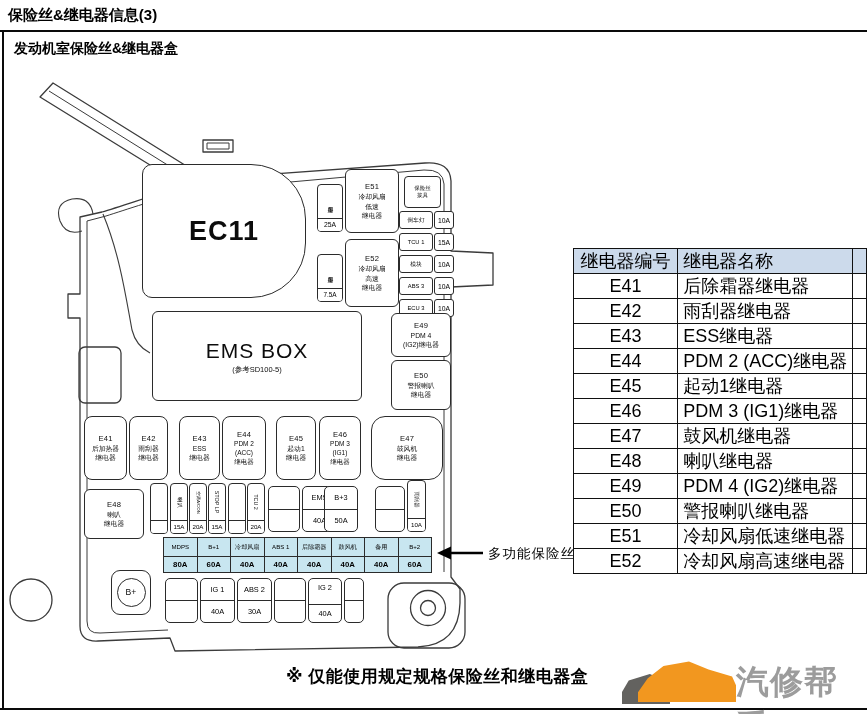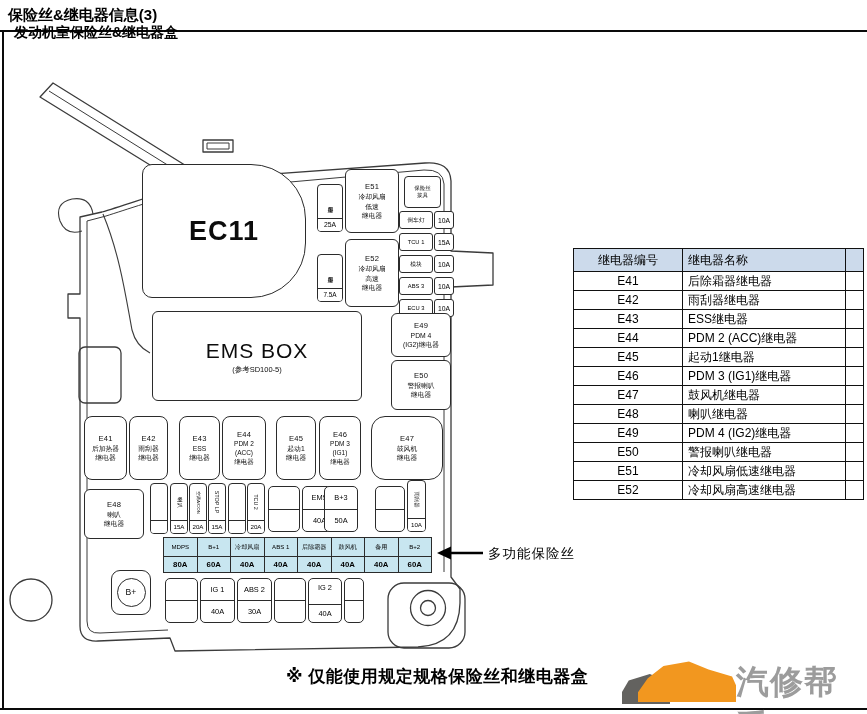--- a/index.html
+++ b/index.html
@@ -36,33 +36,33 @@
   
   .mf-strip{position:absolute;left:163px;top:537px;width:269px;height:36px;border:1.4px solid #2b2b2b;
             display:flex;box-sizing:border-box;}
   .mf-cell{flex:1;display:flex;flex-direction:column;border-right:1px solid #2b2b2b;overflow:hidden;}
   .mf-cell:last-child{border-right:none;}
   .mf-label{flex:1;display:flex;align-items:center;justify-content:center;text-align:center;
             font-size:6.1px;line-height:1.05;border-bottom:1px solid #2b2b2b;padding:0 1px;}
   .mf-amp{height:15px;display:flex;align-items:center;justify-content:center;font-size:7.8px;font-weight:bold;}
   
   .relay-table{position:absolute;left:573px;top:248px;border-collapse:collapse;table-layout:fixed;}
-  .relay-table th,.relay-table td{border:1.2px solid #111;font-size:12px;font-weight:normal;
+  .relay-table th,.relay-table td{border:1.2px solid #111;font-size:18px;font-weight:normal;
             padding:0 5px;white-space:nowrap;overflow:hidden;}
   .relay-table th{height:22px;}
   .relay-table td{height:18px;}
   .c1{width:98px;text-align:center;}
   .c2{width:152px;text-align:left;}
   .c3{width:7px;}
   .bp-circle{width:27px;height:27px;border:1.2px solid #2b2b2b;border-radius:50%;
              display:flex;align-items:center;justify-content:center;font-size:8.6px;}
   .callout{position:absolute;left:488px;top:545px;font-size:13.5px;font-weight:500;letter-spacing:1px;}
   .note{position:absolute;left:286px;top:665px;font-size:17px;font-weight:700;letter-spacing:.5px;}
   .title{position:absolute;left:8px;top:6px;font-size:15px;font-weight:600;}
-  .subtitle{position:absolute;left:14px;top:24px;font-size:14px;font-weight:600;}
+  .subtitle{position:absolute;left:14px;top:40px;font-size:14px;font-weight:600;}
   
   .wm{position:absolute;left:620px;top:650px;width:247px;height:60px;}
   .wm-text{position:absolute;left:116px;top:10px;font-size:33px;font-weight:700;letter-spacing:1px;}
   .wm-car-dark{position:absolute;left:2px;top:24px;width:48px;height:30px;
     clip-path:polygon(0 60%,14% 22%,58% 0,100% 28%,100% 100%,0 100%);}
   .wm-car-orange{position:absolute;left:18px;top:8px;width:98px;height:44px;
     clip-path:polygon(0% 78%,10% 46%,26% 18%,52% 8%,72% 26%,96% 42%,100% 62%,100% 100%,0% 100%);}
 </style>
 </head>
 <body>

